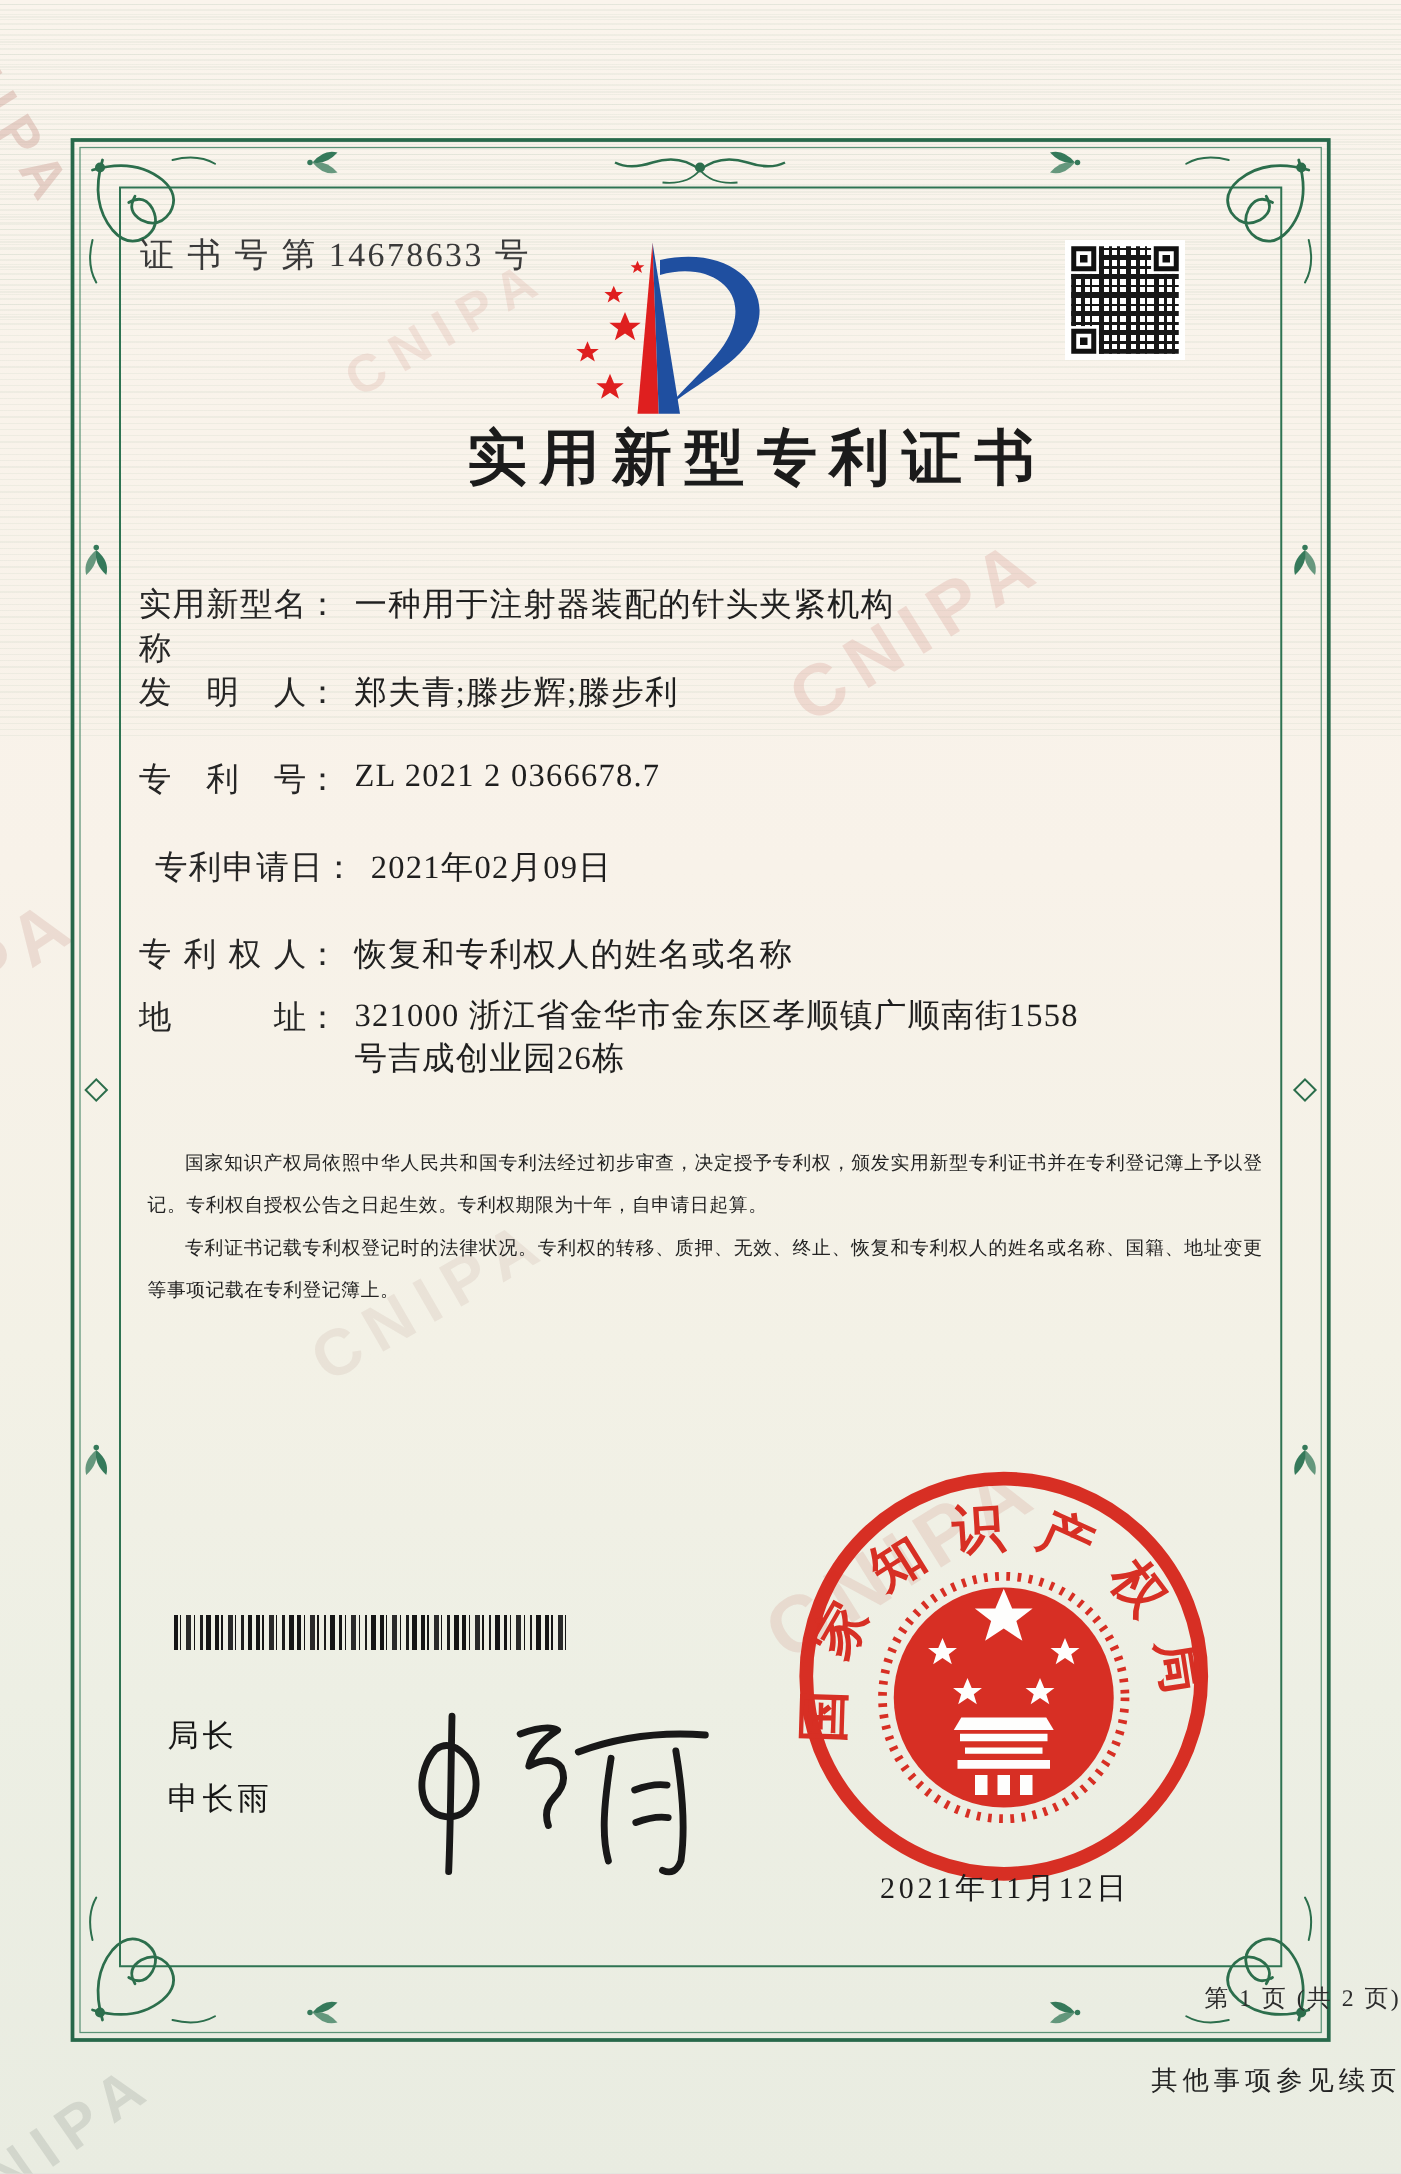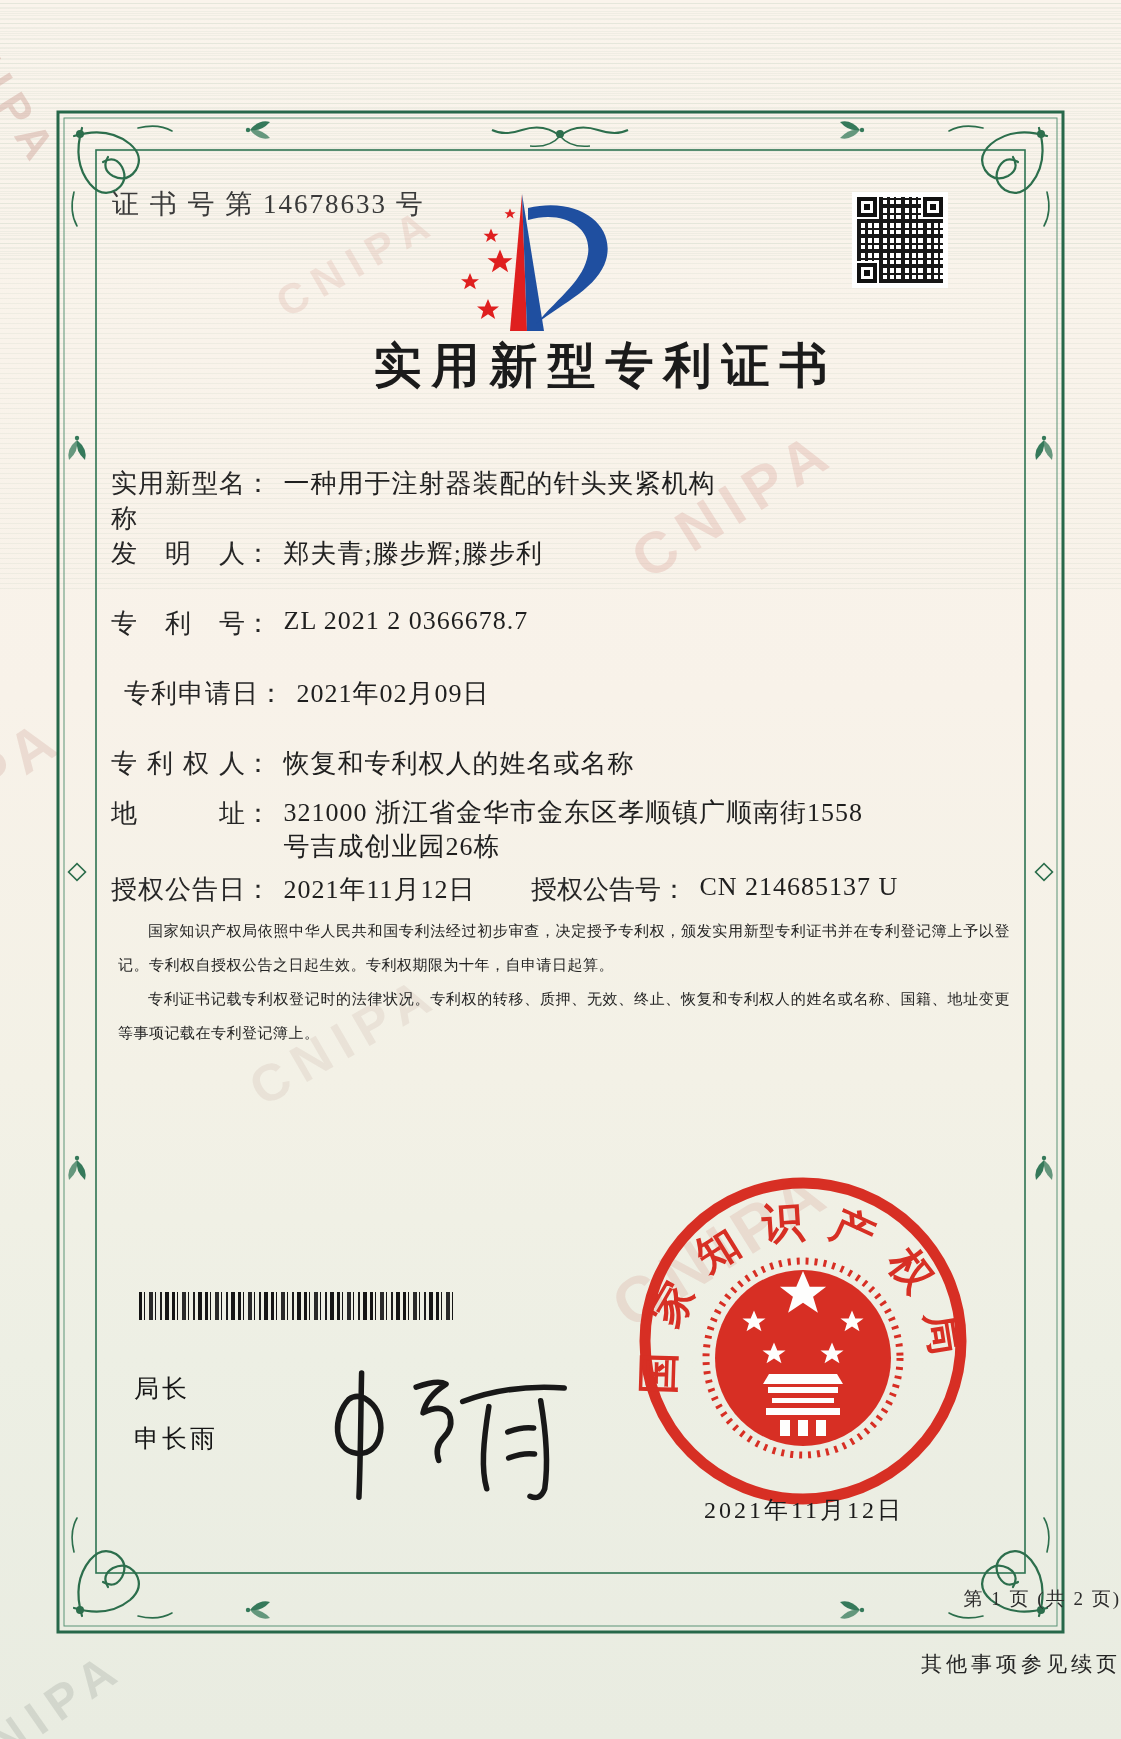--- a/index.html
+++ b/index.html
@@ -174,28 +174,20 @@
     <span class="fvalue">2021年02月09日</span>
   </div>
   <div class="frow r5">
     <span class="flabel">专利权人</span><span class="fcolon">：</span>
     <span class="fvalue">恢复和专利权人的姓名或名称</span>
   </div>
   <div class="frow r6 addr">
     <span class="flabel">地址</span><span class="fcolon">：</span>
     <span class="fvalue">321000 浙江省金华市金东区孝顺镇广顺南街1558号吉成创业园26栋</span>
   </div>
-  <div class="frow r7">
-    <span class="flabel">授权公告日</span><span class="fcolon">：</span>
-    <span class="fvalue">2021年11月12日</span>
-    <span class="grant2">
-      <span>授权公告号</span><span>：</span>
-      <span class="fvalue">CN 214685137 U</span>
-    </span>
-  </div>
 
   <div class="paras">
     <p>国家知识产权局依照中华人民共和国专利法经过初步审查，决定授予专利权，颁发实用新型专利证书并在专利登记簿上予以登记。专利权自授权公告之日起生效。专利权期限为十年，自申请日起算。</p>
     <p>专利证书记载专利权登记时的法律状况。专利权的转移、质押、无效、终止、恢复和专利权人的姓名或名称、国籍、地址变更等事项记载在专利登记簿上。</p>
   </div>
 
   <div class="barcode"></div>
 
   <div class="sig-title">局长</div>
   <div class="sig-name">申长雨</div>

